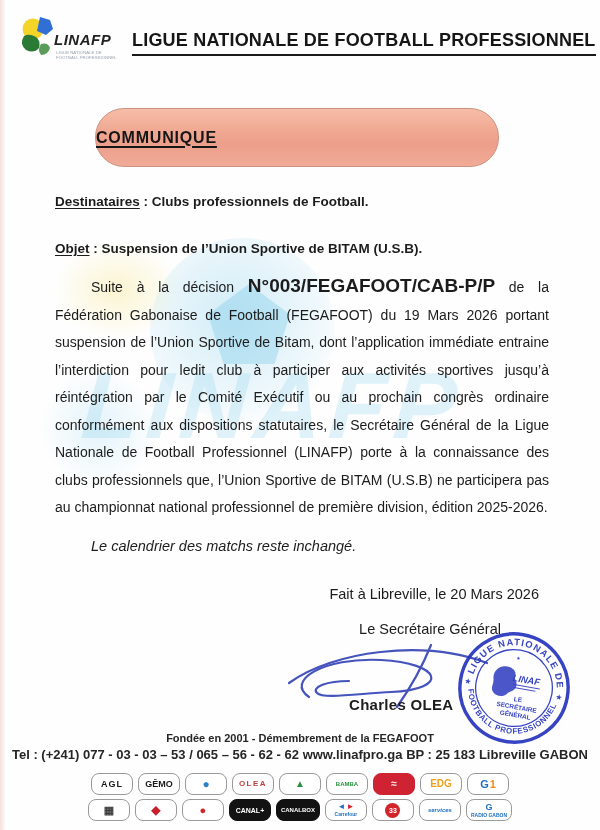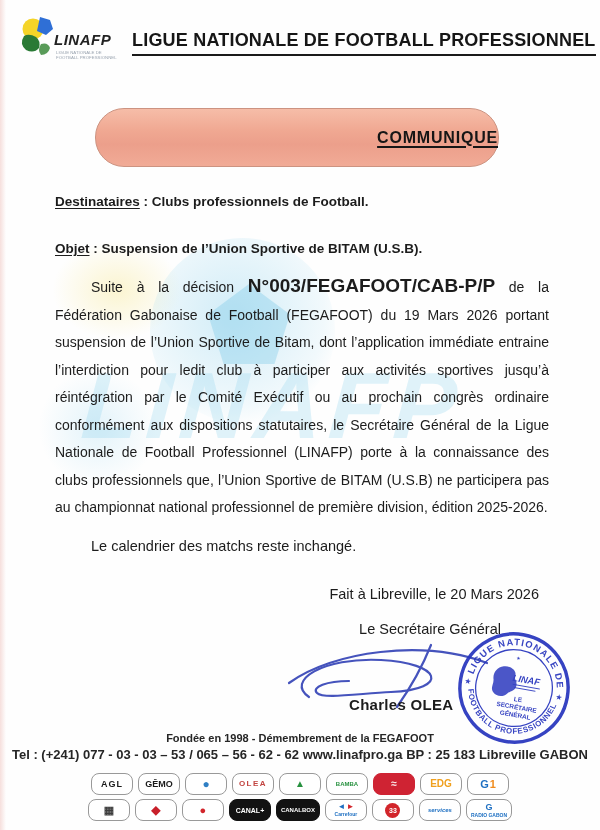--- a/index.html
+++ b/index.html
@@ -31,33 +31,33 @@
   #logo-caption{position:absolute;left:38px;top:36px;font-size:7px;line-height:8px;color:#9aa4b0;
      transform:scale(.62);transform-origin:left top;white-space:nowrap;}
   #title-wrap{left:132px;top:30px;width:428px;text-align:center;}
   #title{display:inline-block;font-size:18px;font-weight:bold;letter-spacing:.2px;color:#161616;
      border-bottom:2px solid #1a1a1a;padding-bottom:3px;white-space:nowrap;}
 
   
   #banner{left:95px;top:108px;width:402px;height:57px;border-radius:29px;
      background:linear-gradient(180deg,#f6bda8 0%,#f0a892 38%,#ec9f8b 62%,#f1ab96 100%);
      border:1px solid #cc９?;border:1px solid #cc9381;
-     display:flex;align-items:center;justify-content:flex-end;}
+     display:flex;align-items:center;justify-content:flex-start;}
   #banner-text{font-size:16px;font-weight:bold;letter-spacing:.8px;color:#161616;
      text-decoration:underline;text-decoration-thickness:2px;text-underline-offset:3px;}
 
   
   .line-label{font-weight:bold;text-decoration:underline;text-underline-offset:2px;}
   #destinataires{left:55px;top:194px;font-size:13.5px;font-weight:bold;text-align:center;}
   #objet{left:55px;top:241px;font-size:13.5px;font-weight:bold;}
 
   #body-flow{left:55px;top:272px;width:494px;}
   #para1{font-size:14px;line-height:27.5px;text-align:justify;text-indent:36px;margin:0;}
   #para1 b{font-size:19px;}
-  #para2{font-size:14.5px;line-height:27.5px;text-indent:36px;margin:11px 0 0 0;}
+  #para2{font-size:14.5px;line-height:27.5px;text-indent:36px;margin:11px 0 0 0;font-style:italic;}
   #dateline{font-size:14.5px;text-align:right;padding-right:10px;margin-top:26px;}
 
   #sig-role{left:330px;top:621px;width:200px;text-align:center;font-size:14.5px;}
   #signature-svg{left:283px;top:637px;}
   #sig-name{left:349px;top:696px;font-size:15px;font-weight:bold;letter-spacing:.3px;}
   #stamp{left:455px;top:629px;width:118px;height:118px;transform:rotate(10deg);opacity:.92;}
 
   
   #footer1{left:0;top:732px;width:600px;text-align:center;font-size:11px;font-weight:bold;color:#262626;}
   #footer2{left:0;top:747px;width:600px;text-align:center;font-size:13px;font-weight:bold;color:#262626;}
@@ -151,21 +151,21 @@
     <text x="103" y="64" font-size="8" fill="#2634bd">★</text>
     <text x="57" y="31" font-size="5" fill="#2634bd">★</text>
     <path d="M46,40 c-7,2 -10,9 -8,15 c1,5 -2,9 2,13 c4,4 11,3 14,-1 c3,-4 8,-4 8,-10 c0,-5 -4,-6 -3,-10 c1,-5 -7,-9 -13,-7 z" fill="#2634bd" opacity="0.9"></path>
     <text x="57" y="53" font-size="9.5" font-weight="bold" font-style="italic" fill="#2634bd">LINAF</text>
     <path d="M58,56.5 h28 M60,59.5 h22" stroke="#2634bd" stroke-width="0.9"></path>
     <text x="66" y="73" font-size="6.5" font-weight="bold" fill="#2634bd" text-anchor="middle">LE</text>
     <text x="66" y="81" font-size="6.5" font-weight="bold" fill="#2634bd" text-anchor="middle">SECRÉTAIRE</text>
     <text x="66" y="89" font-size="6.5" font-weight="bold" fill="#2634bd" text-anchor="middle">GÉNÉRAL</text>
   </svg>
 
-  <div id="footer1" class="abs">Fondée en 1998 - Démembrement de la FEGAFOOT</div>
+  <div id="footer1" class="abs">Fondée en 2001 - Démembrement de la FEGAFOOT</div>
   <div id="footer2" class="abs">Tel : (+241) 077 - 03 - 03 – 53 / 065 – 56 - 62 - 62 www.linafpro.ga BP : 25 183 Libreville GABON</div>
 
   <div id="sponsor-row1" class="abs sponsor-row">
       <div class="chip">
         <div class="chip-top" style="font-size: 9px;">
           <span style="color: rgb(26, 26, 26); letter-spacing: 1px;">AGL</span>
         </div>
       </div>
       <div class="chip">
         <div class="chip-top" style="font-size: 9px;">

